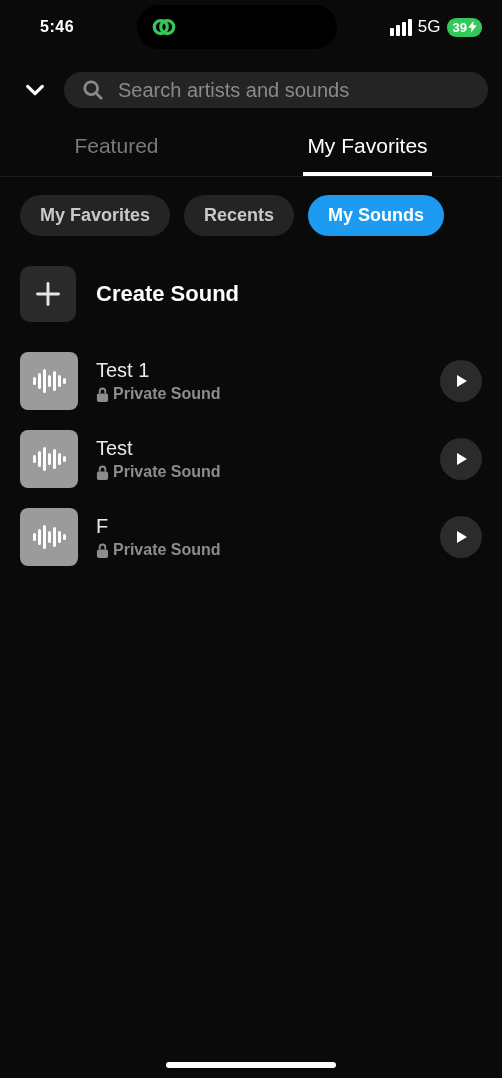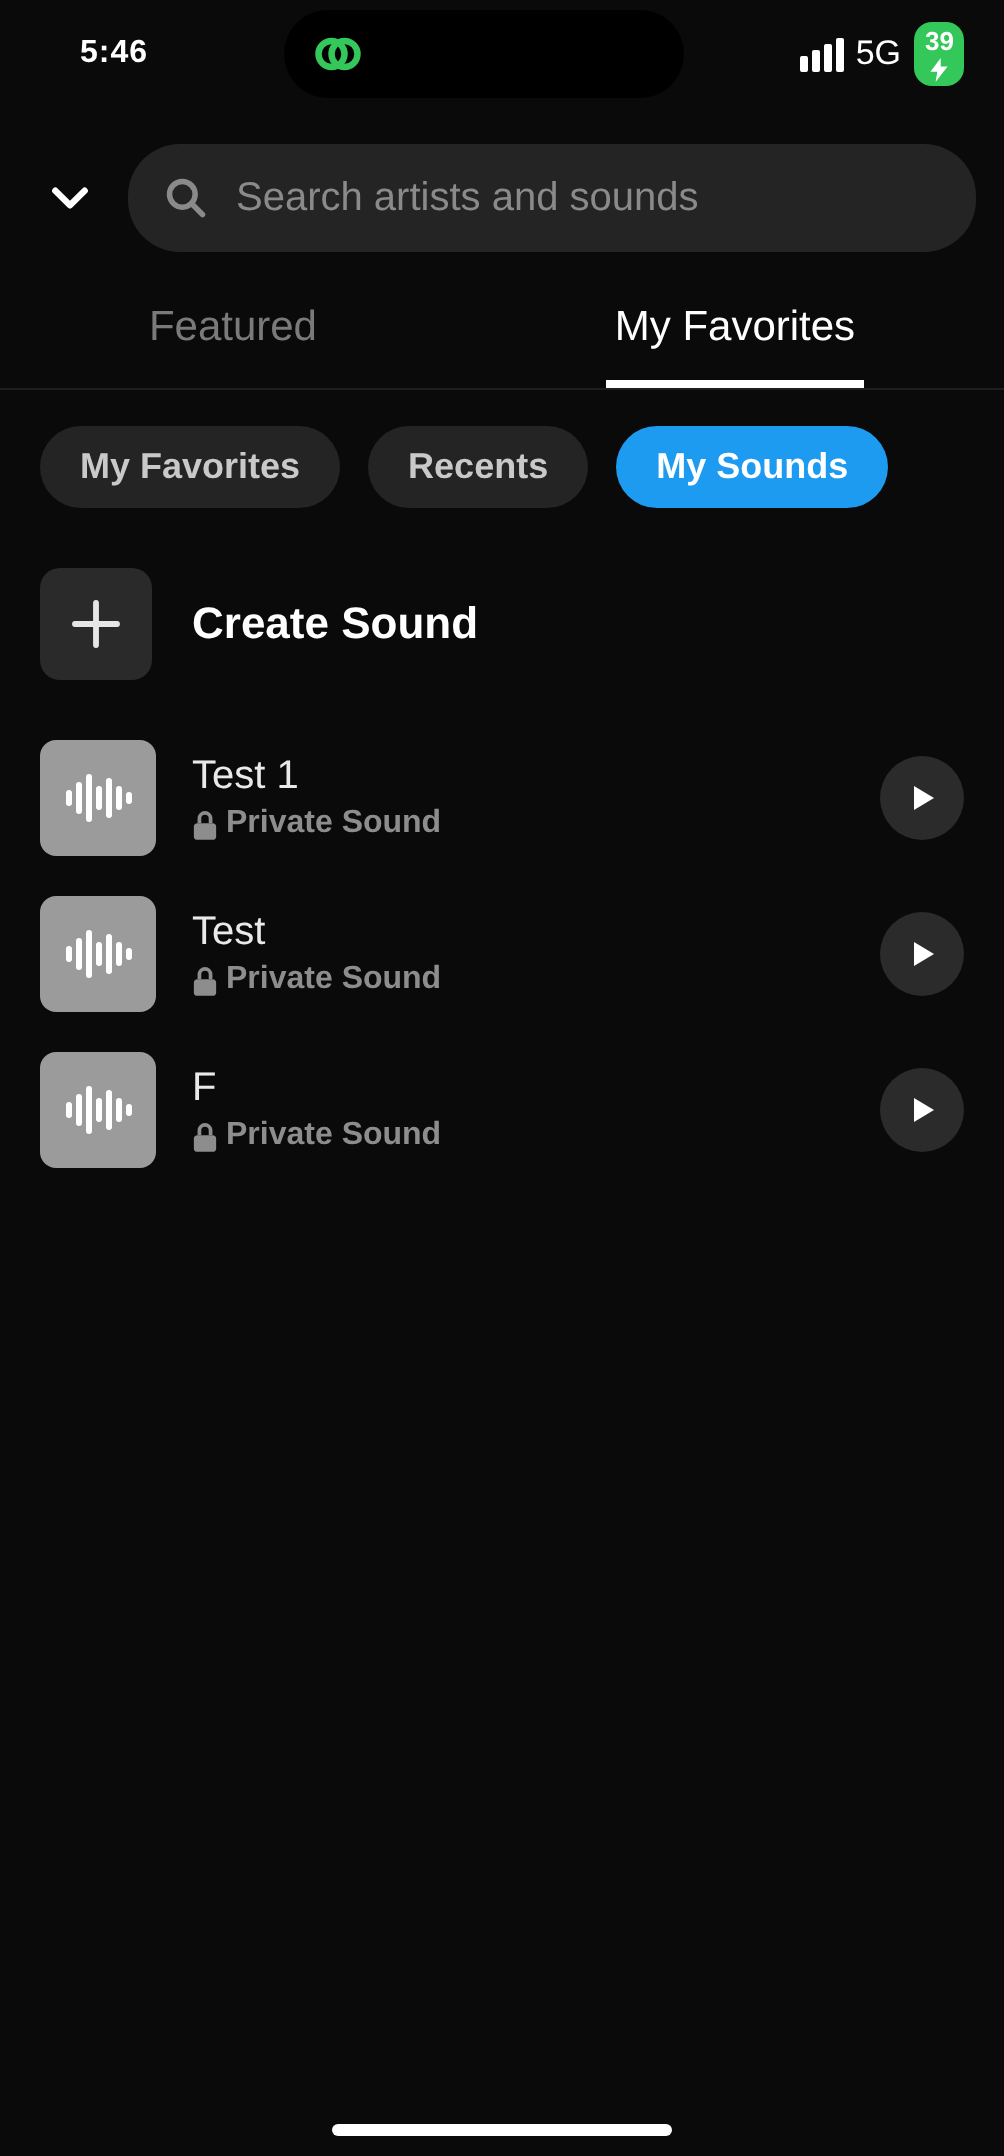--- a/index.html
+++ b/index.html
@@ -49,39 +49,38 @@
     .battery-badge {
       background: #34c759;
       color: #fff;
       font-size: 13px;
       font-weight: 700;
       border-radius: 9px;
       padding: 2px 5px 2px 6px;
       display: flex;
       align-items: center;
       gap: 1px;
-      flex-direction: column;
     }
 
     
     .search-row {
       display: flex;
       align-items: center;
       padding: 18px 14px 10px 22px;
       gap: 16px;
     }
     .chevron-down { 
       width: 26px; height: 26px; display:flex; align-items:center; justify-content:center;
       cursor: pointer;
     }
     .search-bar {
       flex: 1;
       background: #242424;
       border-radius: 26px;
-      height: 54px;
+      height: 36px;
       display: flex;
       align-items: center;
       padding: 0 18px;
       gap: 14px;
     }
     .search-bar input {
       background: transparent;
       border: none;
       outline: none;
       color: #fff;

